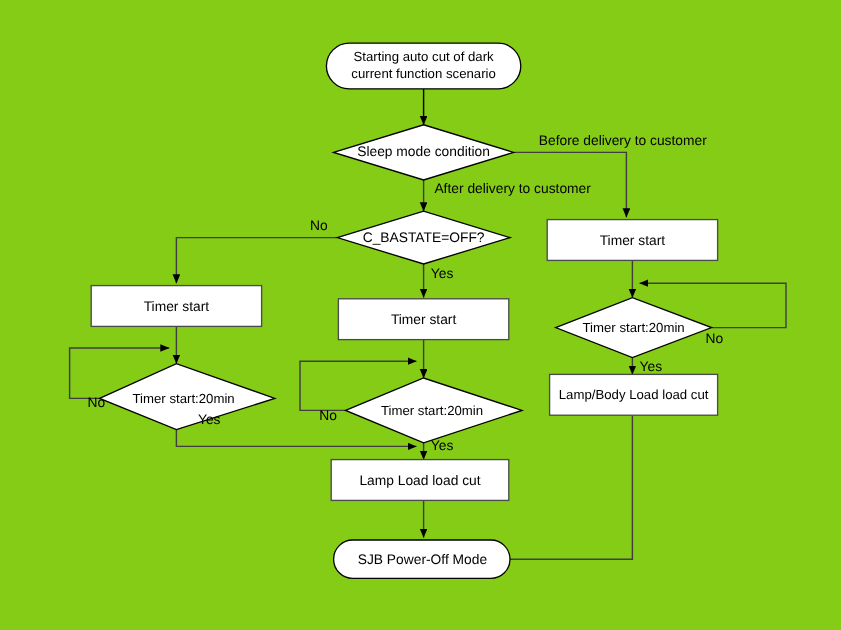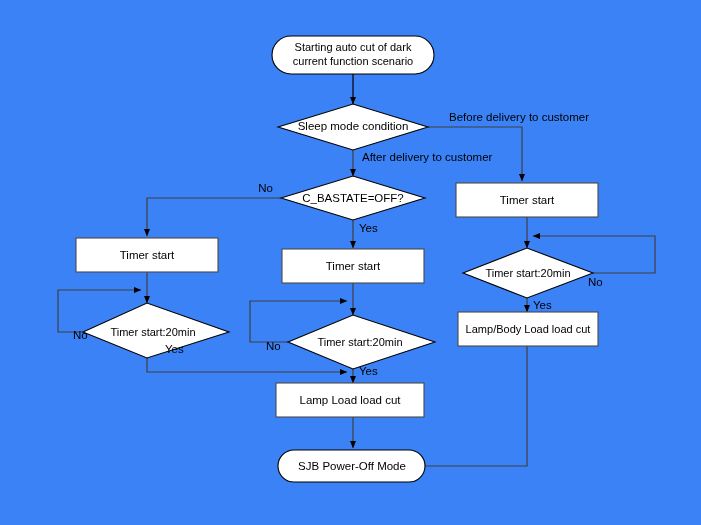--- a/index.html
+++ b/index.html
@@ -4,21 +4,21 @@
 <style>
   html, body {
     margin: 0;
     padding: 0;
     background: #ffffff;
   }
   #canvas-wrap {
     position: relative;
     width: 701px;
     height: 525px;
-    background: #3b82f6;
+    background: #84cc16;
     overflow: hidden;
     font-family: "Liberation Sans", sans-serif;
   }
   svg#flowchart {
     display: block;
     width: 701px;
     height: 525px;
   }
   .node-shape {
     fill: #ffffff;

